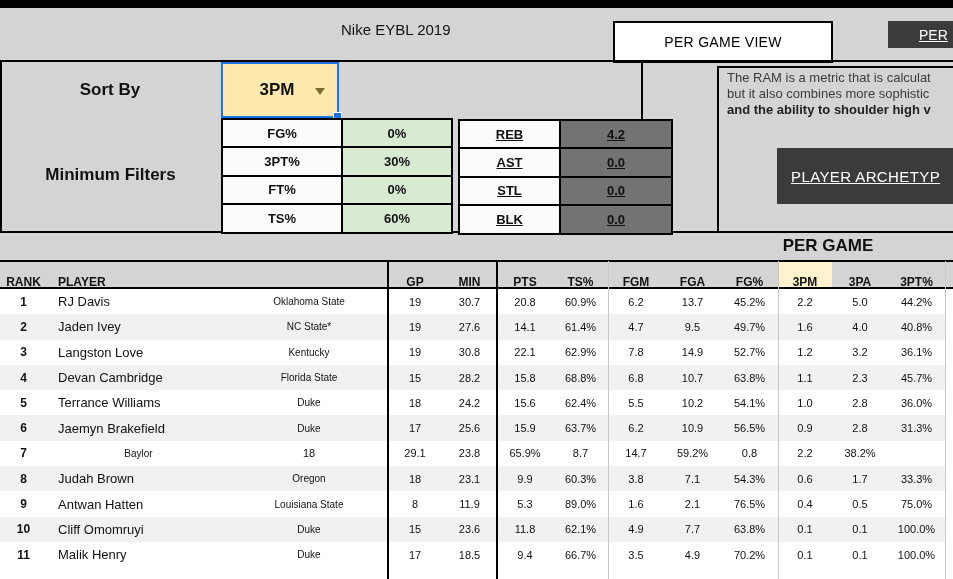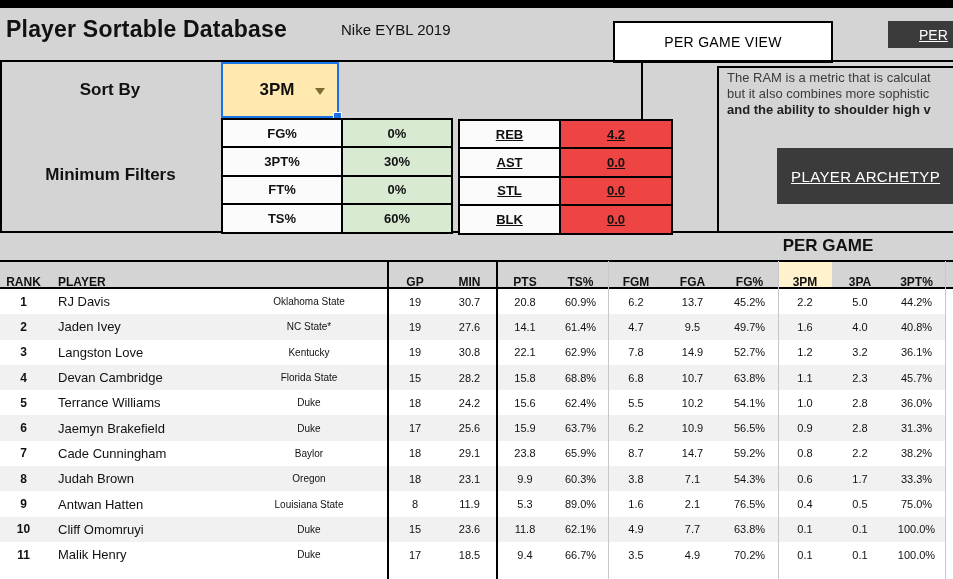--- a/index.html
+++ b/index.html
@@ -36,21 +36,21 @@
   .min-filters-label{position:absolute;left:8px;top:165px;width:205px;text-align:center;
     font-size:17px;font-weight:bold;}
   
   table.ftable{position:absolute;border-collapse:collapse;table-layout:fixed;}
   table.ft-left{left:221px;top:118px;width:226px;}
   table.ft-right{left:458px;top:119px;width:209px;text-decoration:underline;}
   .ftable td{border:2px solid #000;height:26.4px;text-align:center;font-size:13px;font-weight:bold;padding:0;}
   .ft-left td.flabel{width:118px;background:#fbfbfb;}
   .ft-left td.fvalue{width:108px;background:#d9ead3;}
   .ft-right td.flabel{width:99px;background:#fbfbfb;}
-  .ft-right td.fvalue{width:110px;background:#ef4444;}
+  .ft-right td.fvalue{width:110px;background:#737373;}
   
   .ram-note{position:absolute;left:727px;top:70px;width:400px;font-size:13px;line-height:16px;
     color:#3c3c3c;white-space:nowrap;}
   .ram-note .b3{font-weight:bold;color:#222;}
   
   .pergame-title{position:absolute;left:762px;top:236px;width:132px;text-align:center;
     font-size:17px;font-weight:bold;}
   .data-bg{position:absolute;left:0;top:289px;width:953px;height:290px;background:#fff;}
   .thead-row,.trow{display:grid;width:945px;
     grid-template-columns:47px 183px 158px 54px 55px 56px 55px 56px 57px 57px 54px 56px 57px;}
@@ -71,21 +71,20 @@
   .tline.black{width:2px;background:#000;}
   .tline.light{width:1px;background:#c8c8c8;}
 </style>
 </head>
 <body>
 
 <div id="app">
 
   <div class="topbar"></div>
 
-  <div class="title">Player Sortable Database</div>
   <div class="subtitle">Nike EYBL 2019</div>
 
   <button class="btn-light">PER GAME VIEW</button>
   <button class="btn-dark btn-per40">
       <span class="u">PER</span>
     </button>
 
   <div class="hl-full" style="top:60px"></div>
   <div class="vl" style="left:0;top:60px;height:172px"></div>
   <div class="vl" style="left:641px;top:62px;height:58px"></div>
@@ -260,21 +259,20 @@
         <div class="tcell c6">63.7%</div>
         <div class="tcell c7">6.2</div>
         <div class="tcell c8">10.9</div>
         <div class="tcell c9">56.5%</div>
         <div class="tcell c10">0.9</div>
         <div class="tcell c11">2.8</div>
         <div class="tcell c12">31.3%</div>
       </div>
       <div class="trow">
         <div class="tcell c0">7</div>
-        <div class="tcell c1">Cade Cunningham</div>
         <div class="tcell c2">Baylor</div>
         <div class="tcell c3">18</div>
         <div class="tcell c4">29.1</div>
         <div class="tcell c5">23.8</div>
         <div class="tcell c6">65.9%</div>
         <div class="tcell c7">8.7</div>
         <div class="tcell c8">14.7</div>
         <div class="tcell c9">59.2%</div>
         <div class="tcell c10">0.8</div>
         <div class="tcell c11">2.2</div>

